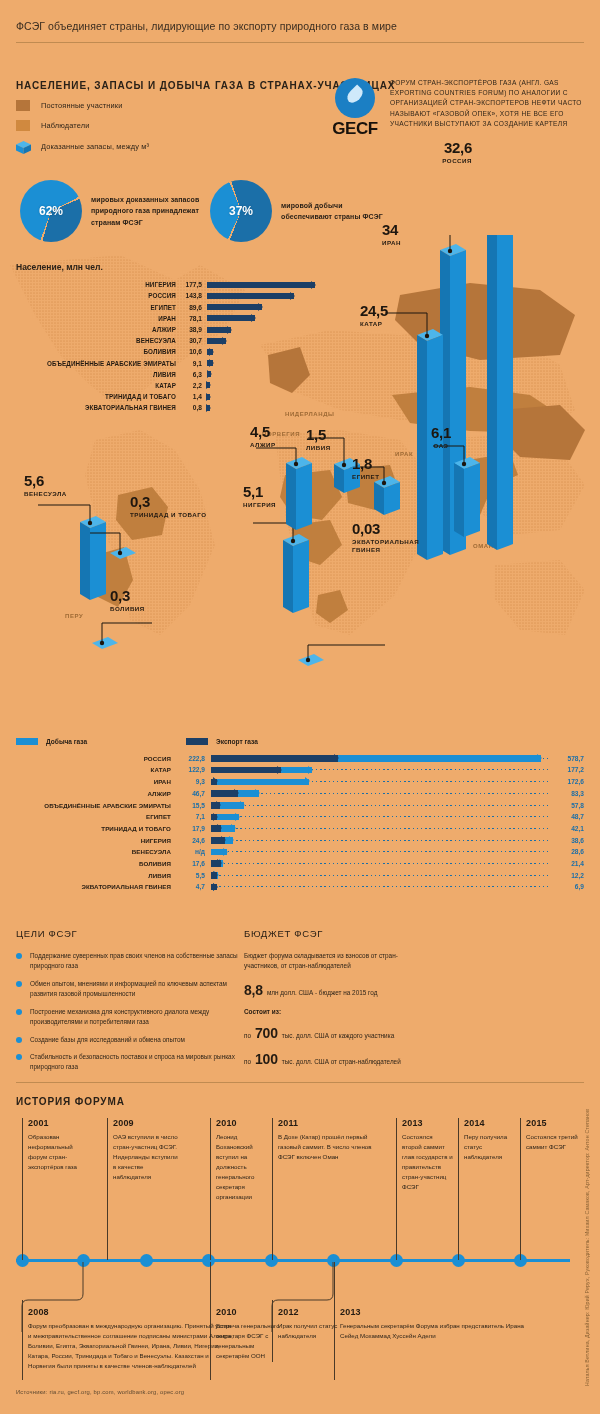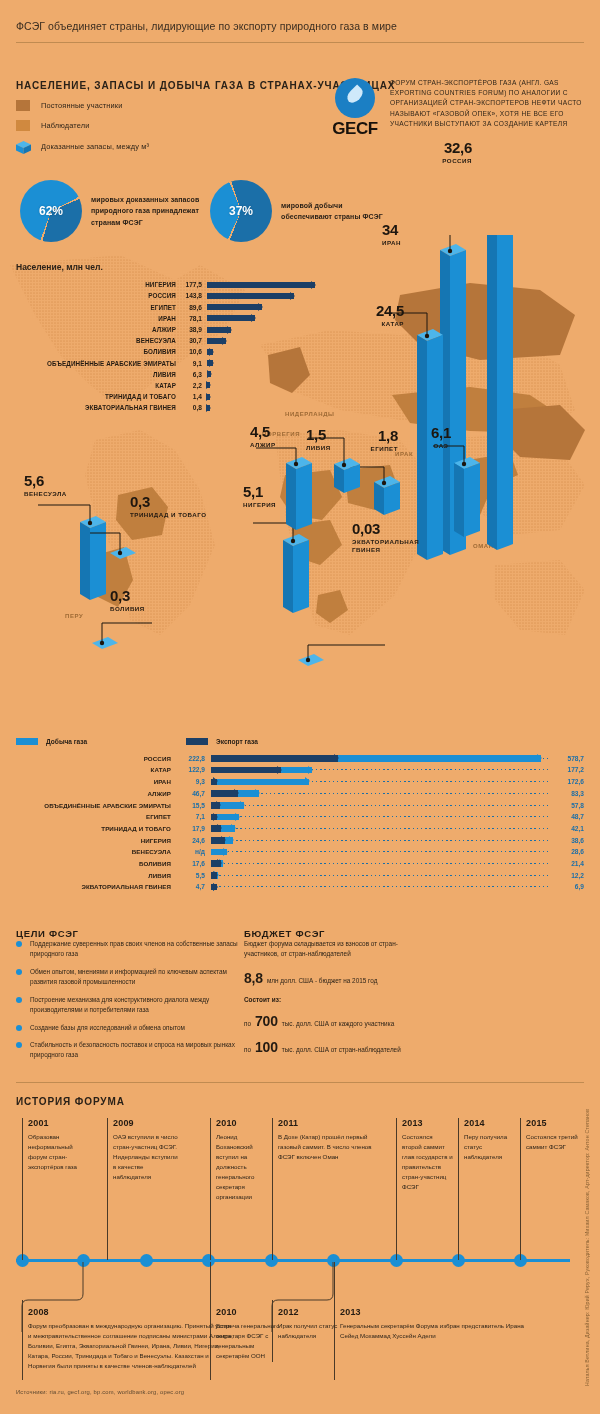--- a/index.html
+++ b/index.html
@@ -89,21 +89,21 @@
         background:repeating-linear-gradient(to right,#1b6fa8 0 1.4px,transparent 1.4px 4.2px);}
   .pblue{position:absolute;left:0;top:2px;height:6.5px;background:#1b8fd4;}
   .pblue:after{content:"";position:absolute;right:-5px;top:-1.2px;border:4.4px solid transparent;border-left:5px solid #1b8fd4;}
   .pdark{position:absolute;left:0;top:2px;height:6.5px;background:#1c3f66;}
   .pdark:after{content:"";position:absolute;right:-5px;top:-1.2px;border:4.4px solid transparent;border-left:5px solid #1c3f66;}
   .pv2{flex:none;width:30px;text-align:right;font-size:6.6px;font-weight:bold;color:#1b6fa8;margin-left:6px;}
 
   
   .cols{position:absolute;left:16px;top:928px;width:568px;display:flex;}
   .c1{width:228px;}.c2{width:168px;}.c3{width:172px;}
-  .col-h{font-weight:bold;font-size:9.5px;letter-spacing:.7px;color:#241b12;margin-bottom:0;}
+  .col-h{font-weight:normal;font-size:9.5px;letter-spacing:.7px;color:#241b12;margin-bottom:12px;}
   .goal{display:flex;gap:8px;margin-bottom:8px;}
   .bul{width:6px;height:6px;border-radius:50%;background:#1b8fd4;flex:none;margin-top:2px;}
   .goal span{font-size:6.4px;line-height:1.55;color:#2f2519;}
   .st-lead{font-size:6.5px;font-weight:bold;color:#241b12;margin-bottom:8px;}
   .st-tree{position:relative;padding-left:20px;}
   .st-spine{position:absolute;left:4px;top:4px;bottom:9px;width:1px;background:#4a3a28;}
   .st-item{position:relative;font-size:6.4px;line-height:1.5;color:#2f2519;margin-bottom:8px;}
   .st-item:before{content:"";position:absolute;left:-16px;top:4px;width:12px;height:1px;background:#4a3a28;}
   .st-item:after{content:"";position:absolute;left:-6px;top:2px;width:4px;height:4px;border-radius:50%;background:#241b12;}
   .bud-p{font-size:6.4px;line-height:1.6;color:#2f2519;margin-bottom:10px;}
@@ -320,41 +320,41 @@
   </svg>
 
   <div class="callout" style="left:412px;top:140px;text-align:right;width:60px;">
     <div class="co-val">32,6</div>
     <div class="co-name">РОССИЯ</div>
   </div>
   <div class="callout" style="left:382px;top:222px;text-align:left;width:50px;">
     <div class="co-val">34</div>
     <div class="co-name">ИРАН</div>
   </div>
-  <div class="callout" style="left:352px;top:303px;text-align:right;width:52px;">
+  <div class="callout" style="left:360px;top:303px;text-align:left;width:52px;">
     <div class="co-val">24,5</div>
     <div class="co-name">КАТАР</div>
   </div>
   <div class="callout" style="left:424px;top:425px;text-align:center;width:34px;">
     <div class="co-val">6,1</div>
     <div class="co-name">ОАЭ</div>
   </div>
   <div class="callout" style="left:24px;top:473px;width:60px;">
     <div class="co-val">5,6</div>
     <div class="co-name">ВЕНЕСУЭЛА</div>
   </div>
   <div class="callout" style="left:243px;top:484px;width:48px;">
     <div class="co-val">5,1</div>
     <div class="co-name">НИГЕРИЯ</div>
   </div>
   <div class="callout" style="left:250px;top:424px;width:48px;">
     <div class="co-val">4,5</div>
     <div class="co-name">АЛЖИР</div>
   </div>
-  <div class="callout" style="left:352px;top:428px;width:46px;text-align:right;">
+  <div class="callout" style="left:352px;top:456px;width:46px;">
     <div class="co-val">1,8</div>
     <div class="co-name">ЕГИПЕТ</div>
   </div>
   <div class="callout" style="left:306px;top:427px;width:44px;">
     <div class="co-val">1,5</div>
     <div class="co-name">ЛИВИЯ</div>
   </div>
   <div class="callout" style="left:130px;top:494px;width:84px;">
     <div class="co-val">0,3</div>
     <div class="co-name">ТРИНИДАД И ТОБАГО</div>

